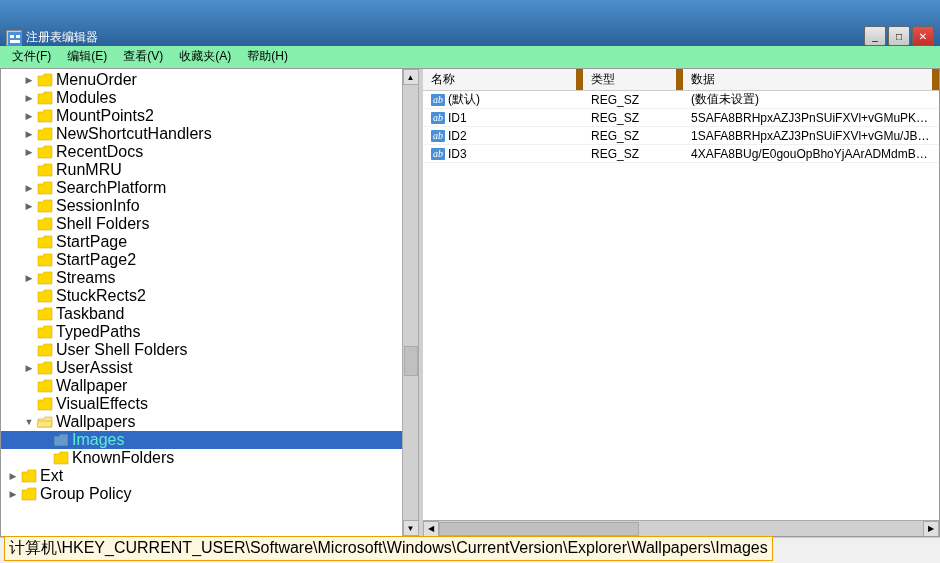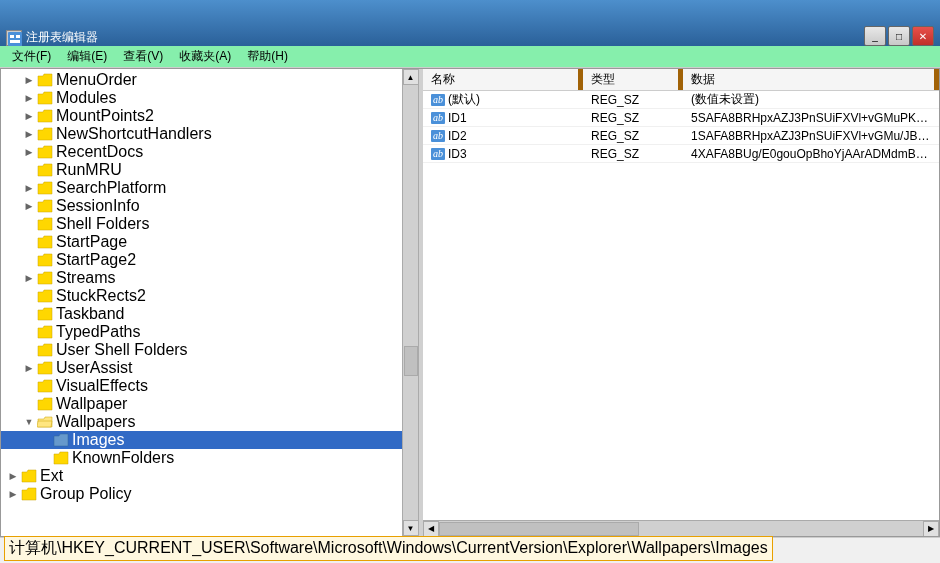--- a/index.html
+++ b/index.html
@@ -128,21 +128,21 @@
     .tree-item {
       display: flex;
       align-items: center;
       height: 18px;
       padding-right: 4px;
       cursor: pointer;
       white-space: nowrap;
     }
     .tree-item.selected {
       background: #316ac5;
-      color: #ffffff;
+      color: #5eead4;
     }
     .expand-icon {
       width: 16px;
       height: 16px;
       display: flex;
       align-items: center;
       justify-content: center;
       font-size: 9px;
       color: #666;
       flex-shrink: 0;
@@ -175,21 +175,21 @@
     .col-headers {
       display: flex;
       height: 22px;
       border-bottom: 1px solid #ccc;
       background: #f5f5f5;
       flex-shrink: 0;
     }
     .col-header {
       padding: 2px 8px;
       font-size: 12px;
-      border-right: 5px solid #a16207;
+      border-right: 7px solid #a16207;
       display: flex;
       align-items: center;
       text-align: center;
     }
     .col-header.name { width: 160px; }
     .col-header.type { width: 100px; }
     .col-header.data { flex: 1; }
 
     
     .data-table {
@@ -492,31 +492,31 @@
         <span class="tree-label">UserAssist</span>
       </div>
 
       <div class="tree-item indent-1">
         <div class="expand-icon"></div>
         <div class="folder-icon">
           <svg viewBox="0 0 16 14">
               <path class="folder-yellow" d="M1,3 L6,3 L7,1 L15,1 L15,13 L1,13 Z"></path>
             </svg>
         </div>
+        <span class="tree-label">Wallpaper</span>
+      </div>
+
+      <div class="tree-item indent-1">
+        <div class="expand-icon"></div>
+        <div class="folder-icon">
+          <svg viewBox="0 0 16 14">
+              <path class="folder-yellow" d="M1,3 L6,3 L7,1 L15,1 L15,13 L1,13 Z"></path>
+            </svg>
+        </div>
         <span class="tree-label">VisualEffects</span>
-      </div>
-
-      <div class="tree-item indent-1">
-        <div class="expand-icon"></div>
-        <div class="folder-icon">
-          <svg viewBox="0 0 16 14">
-              <path class="folder-yellow" d="M1,3 L6,3 L7,1 L15,1 L15,13 L1,13 Z"></path>
-            </svg>
-        </div>
-        <span class="tree-label">Wallpaper</span>
       </div>
 
       <div class="tree-item indent-1">
         <div class="expand-icon">▼</div>
         <div class="folder-icon">
           <svg viewBox="0 0 16 14">
             <path class="folder-open" d="M1,4 L7,4 L8,2 L15,2 L15,12 L1,12 Z"></path>
             <path style="fill:#ffe680;stroke:#c8a000;stroke-width:0.5" d="M1,6 L15,6 L14,12 L0,12 Z"></path>
           </svg>
         </div>

